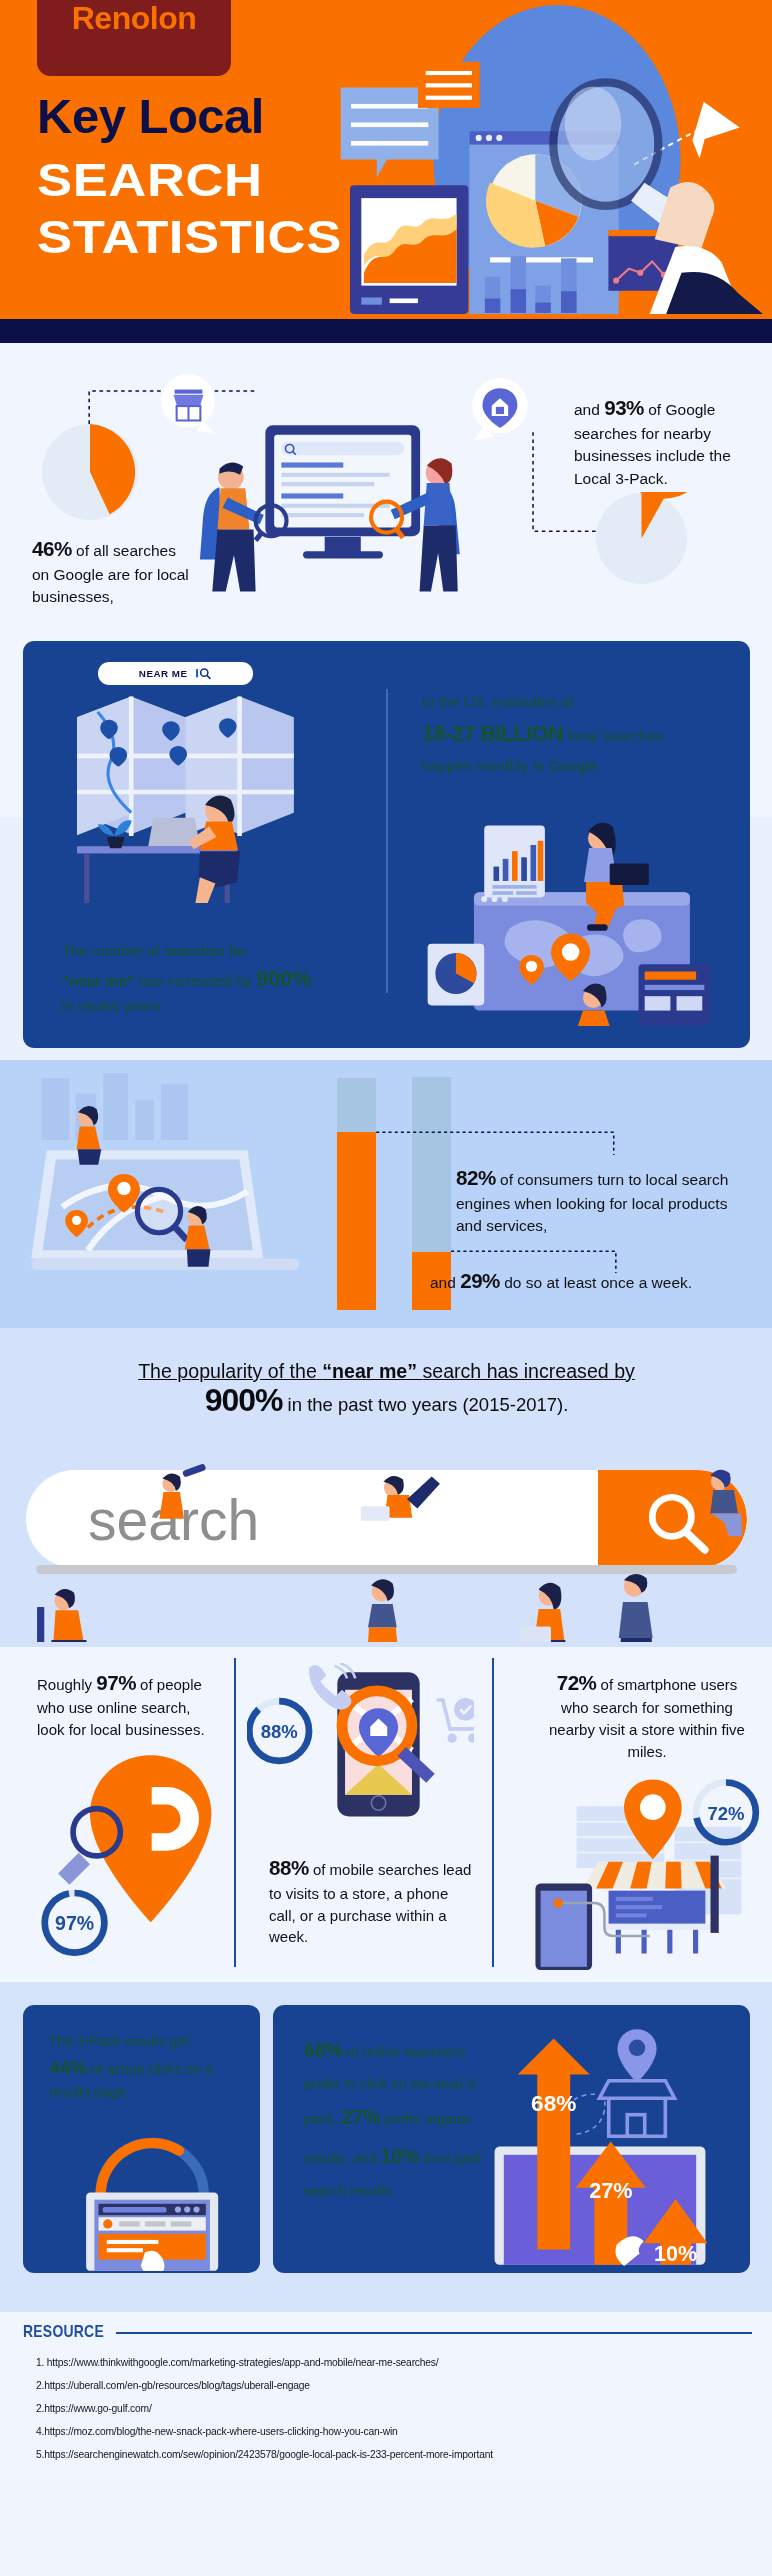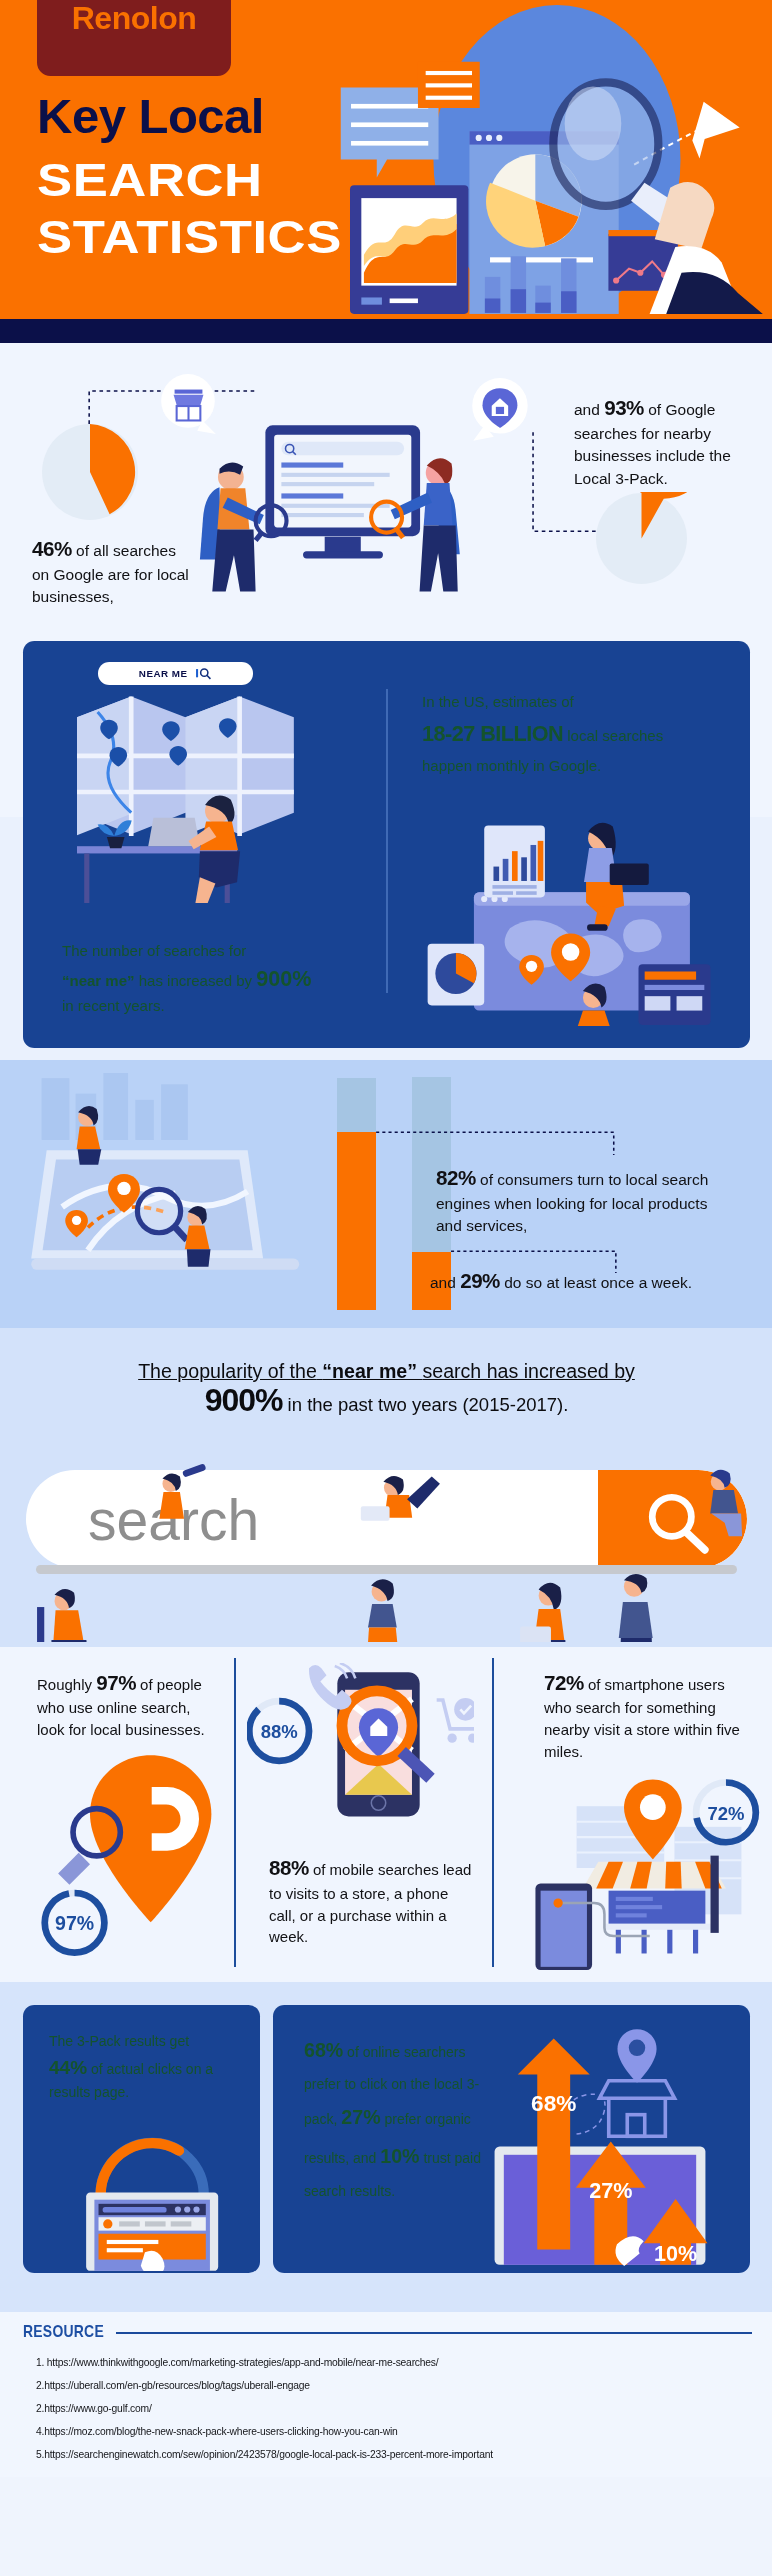--- a/index.html
+++ b/index.html
@@ -399,21 +399,21 @@
   <div class="bar" style="left:412px;top:16.5px;width:39px;height:233px;background:#a5c5e3;"></div>
   <div class="bar" style="left:412px;top:192px;width:39px;height:58px;background:#fa7100;"></div>
 
   <svg style="position:absolute;left:376px;top:61px;width:242px;height:36px" viewBox="0 0 470 70" width="242" height="36">
     <polyline points="0,22 462,22 462,66" fill="none" stroke="#0b1049" stroke-width="3" stroke-dasharray="6 6"></polyline>
   </svg>
   <svg style="position:absolute;left:451px;top:181px;width:170px;height:34px" viewBox="0 0 330 66" width="170" height="34">
     <polyline points="0,20 320,20 320,62" fill="none" stroke="#0b1049" stroke-width="3" stroke-dasharray="6 6"></polyline>
   </svg>
 
-  <div class="stat-text" style="position:absolute;left:436px;top:103px;width:273px;">
+  <div class="stat-text" style="position:absolute;left:456px;top:103px;width:273px;">
     <span class="stat-num">82%</span>
     <span>of consumers turn to local search engines when looking for local products and services,</span>
   </div>
   <div class="stat-text" style="position:absolute;left:430px;top:206px;width:273px;">
     <span>and</span>
     <span class="stat-num">29%</span>
     <span>do so at least once a week.</span>
   </div>
 </div>
 
@@ -529,21 +529,21 @@
 
     <circle cx="62" cy="132" r="58" fill="none" stroke="#e0e9f7" stroke-width="13"></circle>
     <circle cx="62" cy="132" r="58" fill="none" stroke="#1d4e9f" stroke-width="13" stroke-dasharray="320 365" transform="rotate(-90 62 132)"></circle>
     <text x="62" y="146" text-anchor="middle" font-family="Liberation Sans, sans-serif" font-size="36" font-weight="bold" fill="#1d4e9f">88%</text>
   </svg>
   <div class="stat-text" style="position:absolute;left:269px;top:206px;width:206px;font-size:15px;">
     <span class="stat-num">88%</span>
     <span>of mobile searches lead to visits to a store, a phone call, or a purchase within a week.</span>
   </div>
 
-  <div class="stat-text" style="position:absolute;left:544px;top:20.6px;width:206px;font-size:15px;">
+  <div class="stat-text" style="position:absolute;left:544px;top:20.6px;width:206px;font-size:15px;text-align:center;">
     <span class="stat-num">72%</span>
     <span>of smartphone users who search for something nearby visit a store within five miles.</span>
   </div>
   <svg style="position:absolute;left:520px;top:118px;width:242px;height:206px" viewBox="0 0 470 400" width="242" height="206">
     <g fill="#d6e2f8">
       <rect x="110" y="80" width="170" height="120"></rect>
       <rect x="300" y="120" width="130" height="170"></rect>
     </g>
     <g stroke="#eaf1fd" stroke-width="4">
       <path d="M110 110 h170"></path>

